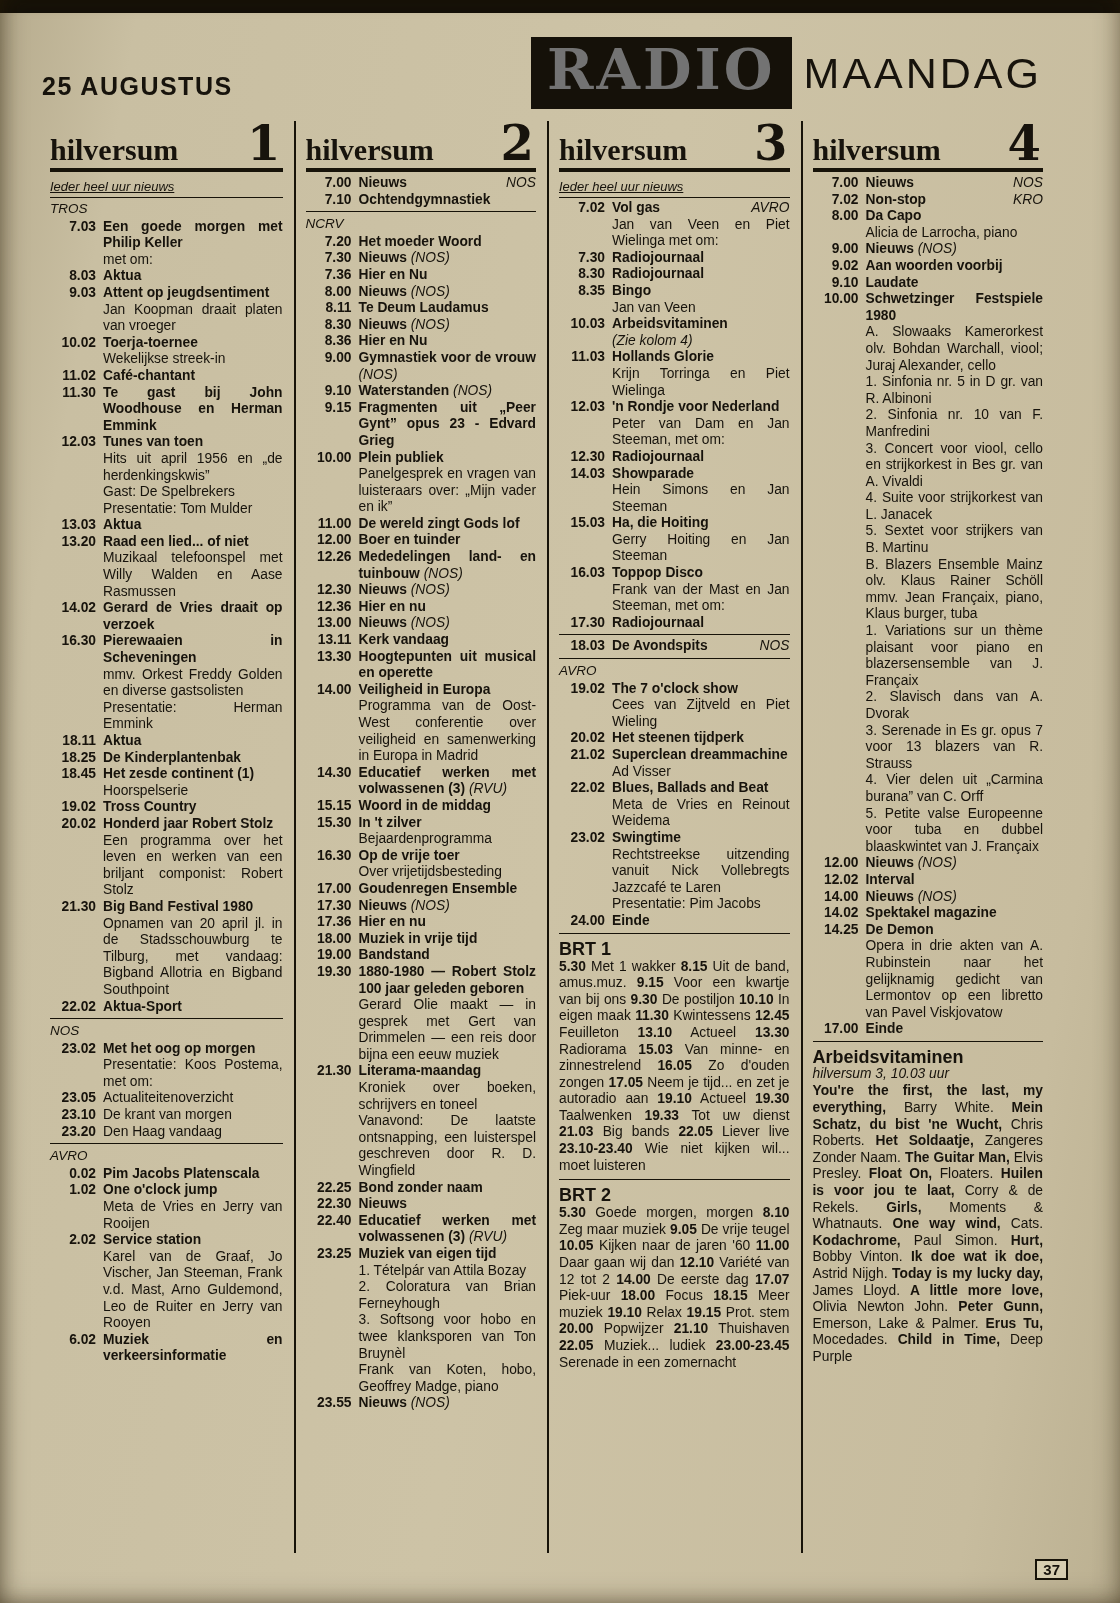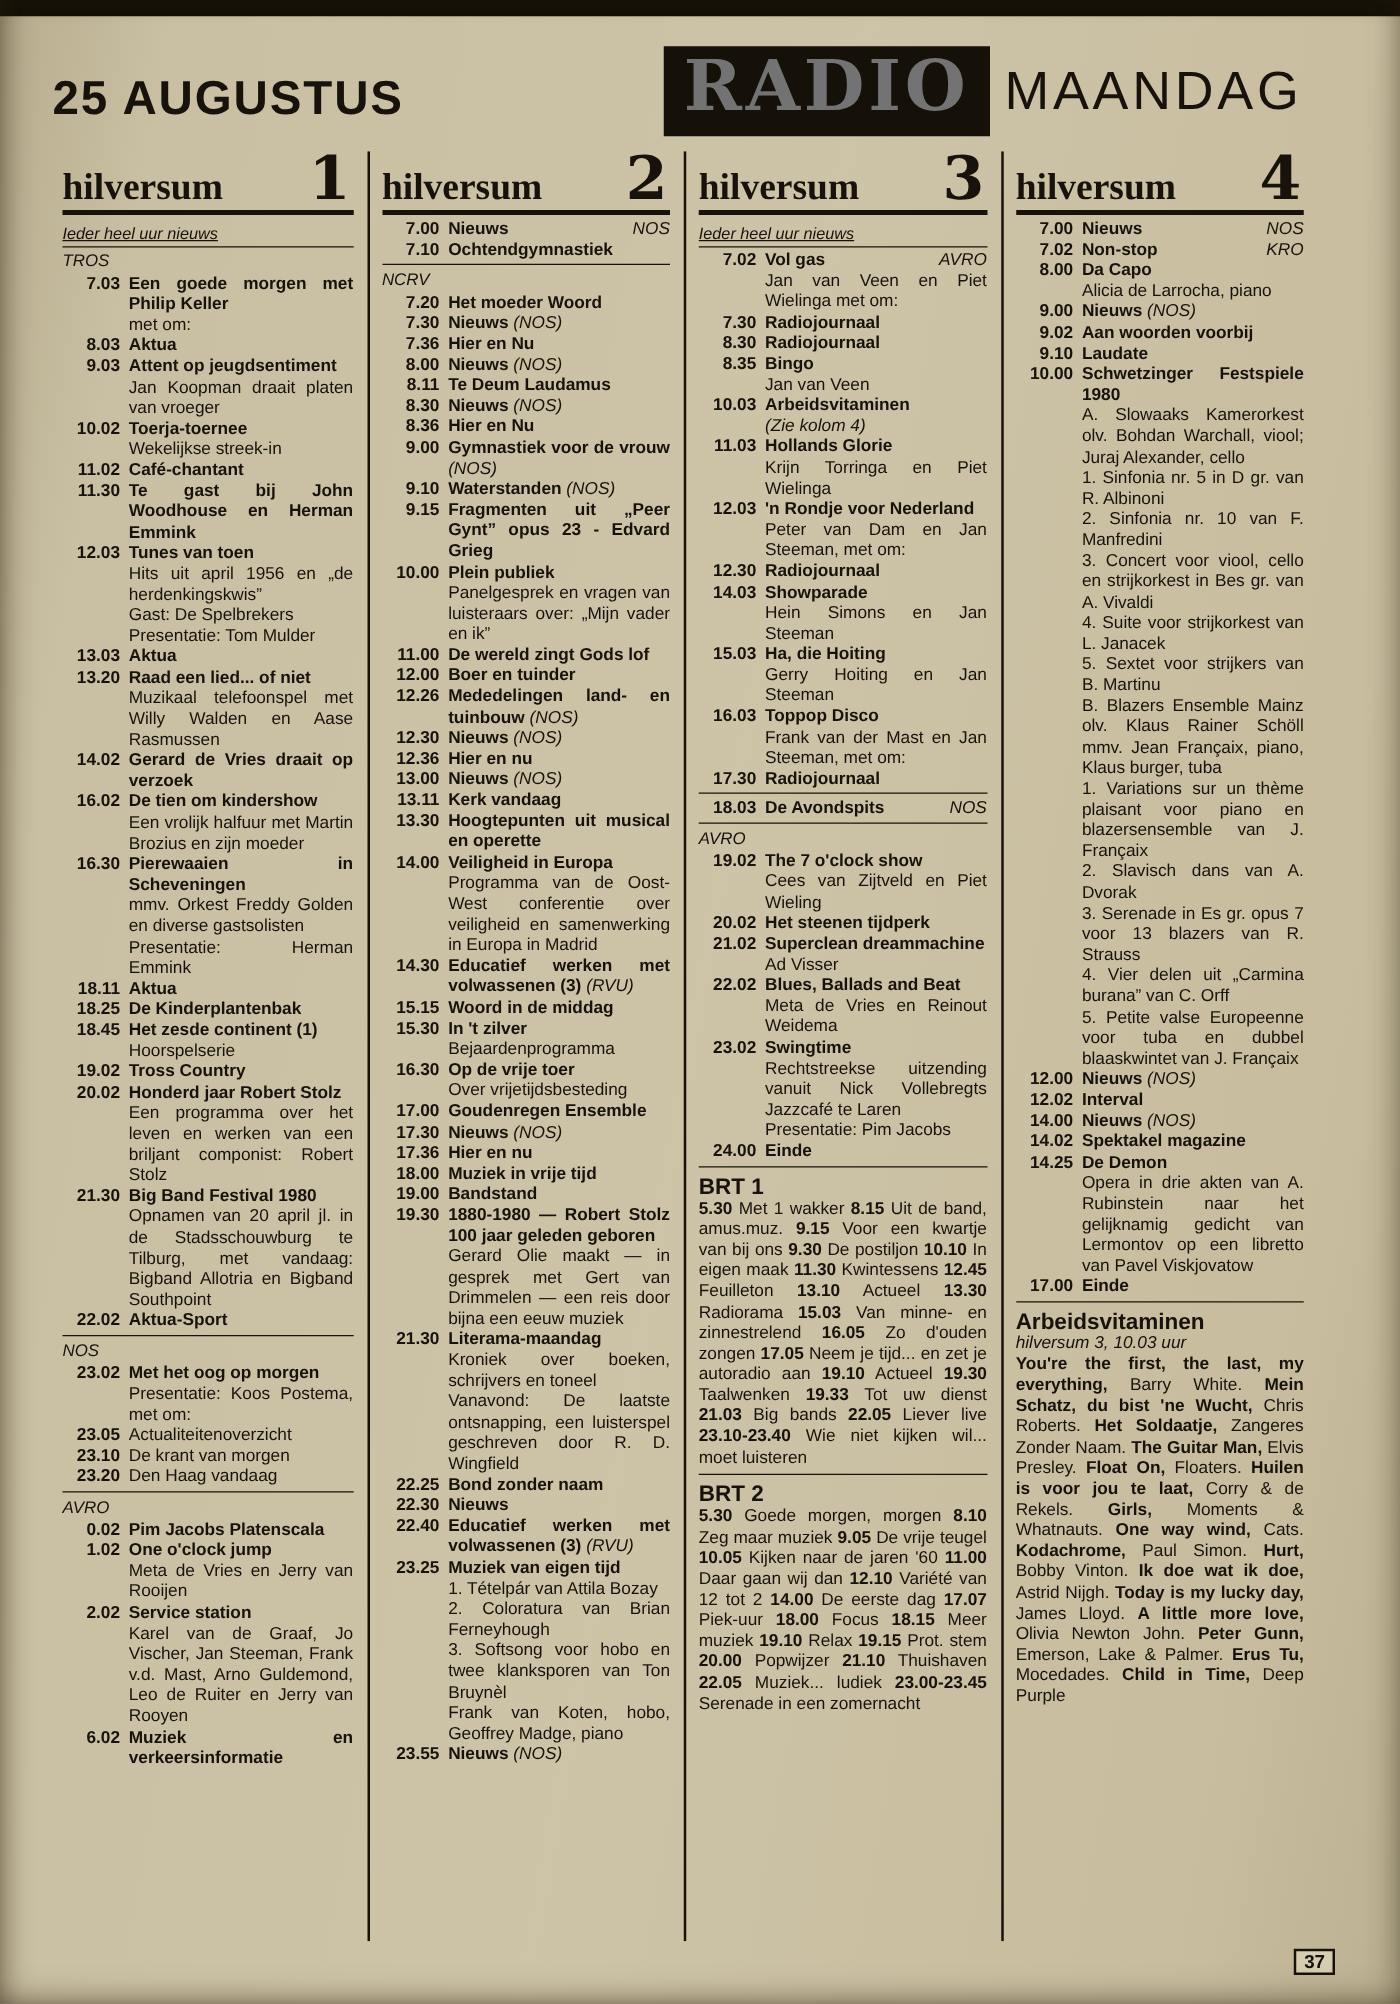--- a/index.html
+++ b/index.html
@@ -5,21 +5,21 @@
   html,body{margin:0;padding:0;}
   body{width:1120px;height:1603px;background:#8a8070;font-family:"Liberation Sans",sans-serif;}
   .page{position:relative;width:1120px;height:1603px;overflow:hidden;color:#17130c;
         background:linear-gradient(100deg,#b7ac8e 0%,#c9bfa2 10%,#cdc3a6 50%,#c7bc9e 88%,#bbb091 100%);}
   .page::after{content:"";position:absolute;inset:0;pointer-events:none;
         box-shadow:inset 12px 0 26px -12px rgba(40,28,8,.6),
                    inset -12px 0 26px -12px rgba(40,28,8,.45),
                    inset 0 -14px 30px -16px rgba(40,28,8,.4);}
   .topbar{height:13px;background:#151109;}
   .masthead{display:flex;justify-content:space-between;align-items:flex-end;padding:24px 78px 8px 42px;}
-  .date{font-size:38px;font-weight:bold;letter-spacing:1.5px;margin-bottom:8px;}
+  .date{font-size:25px;font-weight:bold;letter-spacing:1.5px;margin-bottom:8px;}
   .brandwrap{display:flex;align-items:center;}
   .brand-black{background:#151109;color:#737373;font-family:"DejaVu Serif",serif;font-weight:bold;
                font-size:56px;line-height:1;padding:4px 16px 12px;letter-spacing:3px;}
   .day{font-size:43px;letter-spacing:3px;margin-left:12px;font-weight:400;}
   .columns{display:grid;grid-template-columns:repeat(4,1fr);margin:4px 66px 0 40px;height:1432px;overflow:hidden;}
   .col{padding:0 11px 0 10px;overflow:hidden;}
   .col + .col{border-left:2px solid #171309;}
   .colhead{display:flex;justify-content:space-between;align-items:baseline;border-bottom:4px solid #171309;
            padding:2px 2px 1px 0;margin-bottom:3px;}
   .station-name{font-family:Liberation Serif, serif;font-weight:bold;font-size:30px;}
@@ -96,24 +96,20 @@
         </div>
         <div class="entry">
           <span class="time">13.20</span>
           <div class="ebody"><span class="title">Raad een lied... of niet</span><div class="detail">Muzikaal telefoonspel met Willy Walden en Aase Rasmussen</div></div>
         </div>
         <div class="entry">
           <span class="time">14.02</span>
           <div class="ebody"><span class="title">Gerard de Vries draait op verzoek</span></div>
         </div>
         <div class="entry">
-          <span class="time">16.02</span>
-          <div class="ebody"><span class="title">De tien om kindershow</span><div class="detail">Een vrolijk halfuur met Martin Brozius en zijn moeder</div></div>
-        </div>
-        <div class="entry">
           <span class="time">16.30</span>
           <div class="ebody"><span class="title">Pierewaaien in Scheveningen</span><div class="detail">mmv. Orkest Freddy Golden en diverse gastsolisten</div><div class="detail">Presentatie: Herman Emmink</div></div>
         </div>
         <div class="entry">
           <span class="time">18.11</span>
           <div class="ebody"><span class="title">Aktua</span></div>
         </div>
         <div class="entry">
           <span class="time">18.25</span>
           <div class="ebody"><span class="title">De Kinderplantenbak</span></div>

